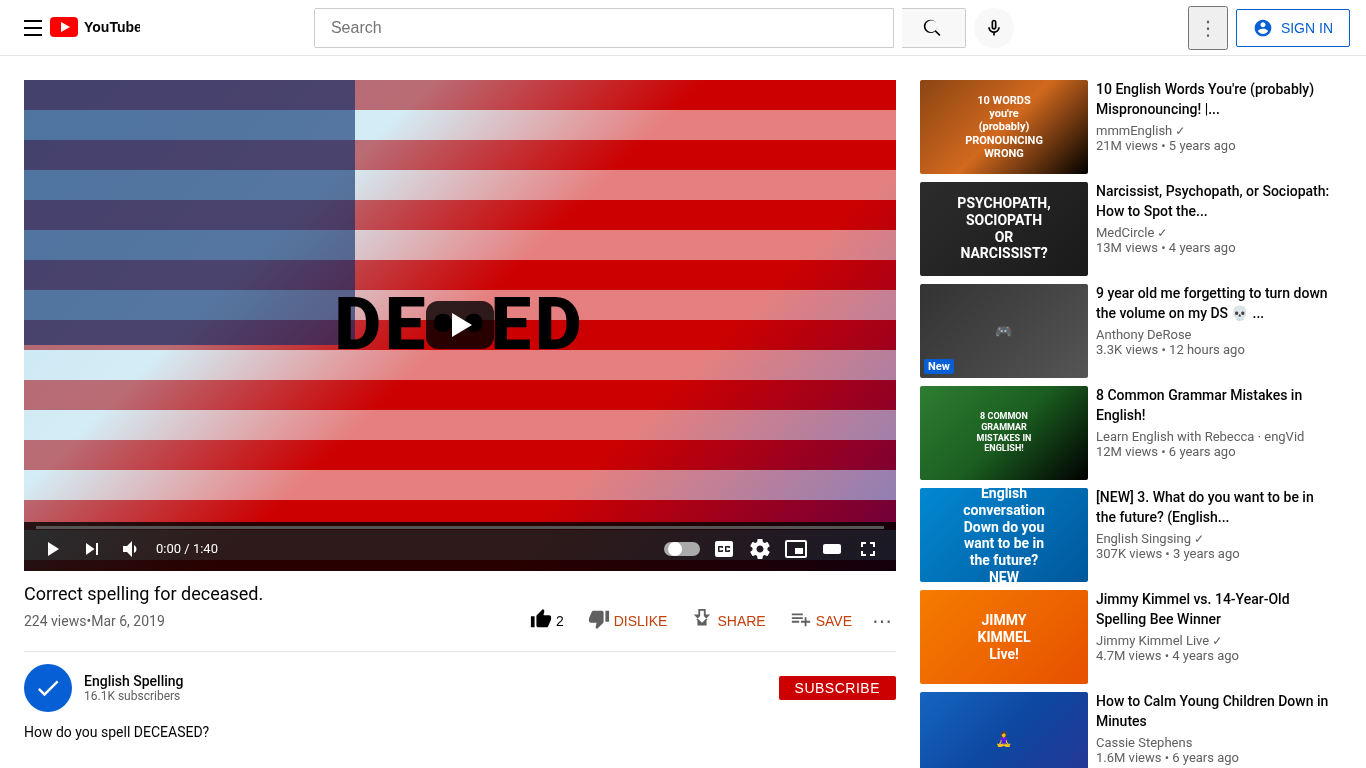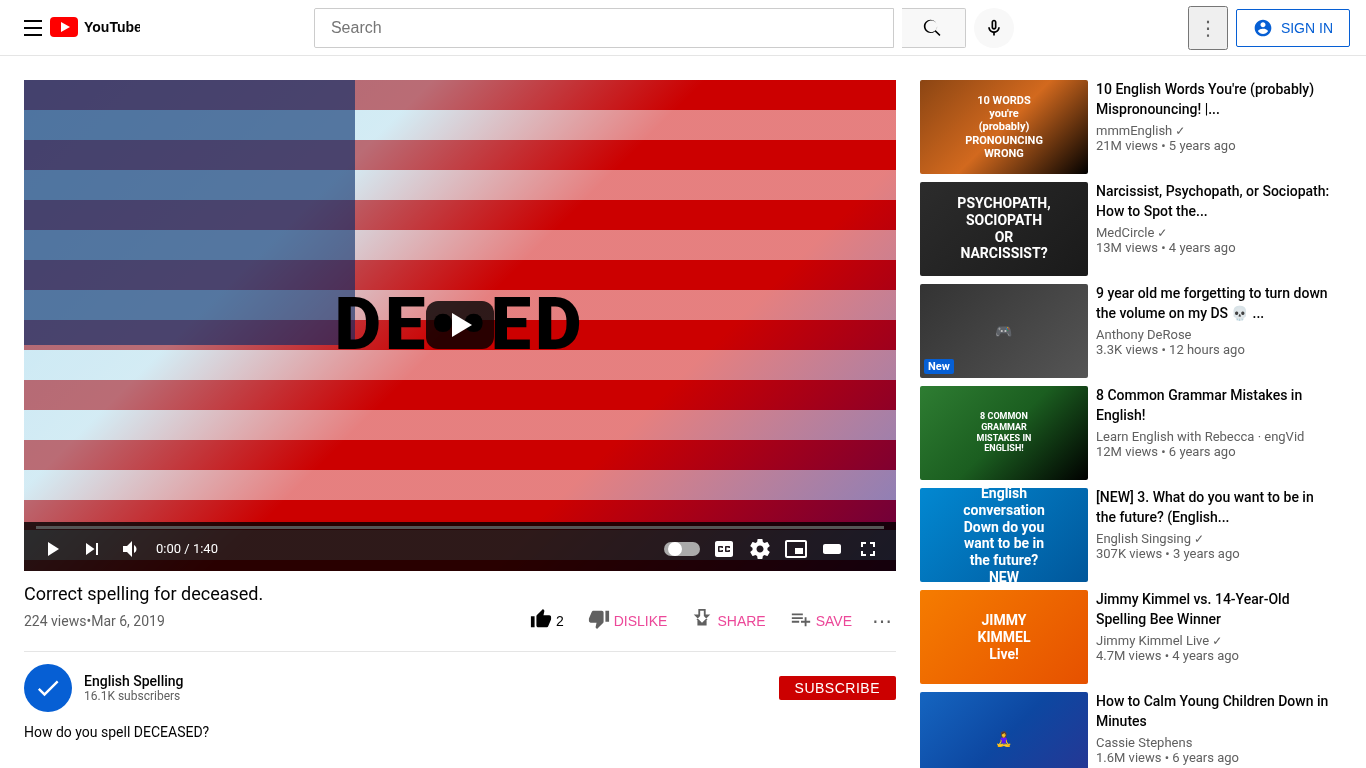--- a/index.html
+++ b/index.html
@@ -203,21 +203,21 @@
       margin-left: auto;
     }
     .action-btn {
       display: flex;
       align-items: center;
       gap: 4px;
       background: none;
       border: none;
       cursor: pointer;
       font-size: 14px;
-      color: #ec4899;
+      color: #c2410c;
       padding: 4px 8px;
       font-weight: 500;
     }
     .action-btn .icon { font-size: 18px; }
     .like-btn { color: #030303; }
     .more-btn { font-size: 20px; color: #606060; background: none; border: none; cursor: pointer; padding: 4px; }
 
     
     #channel-row {
       display: flex;

